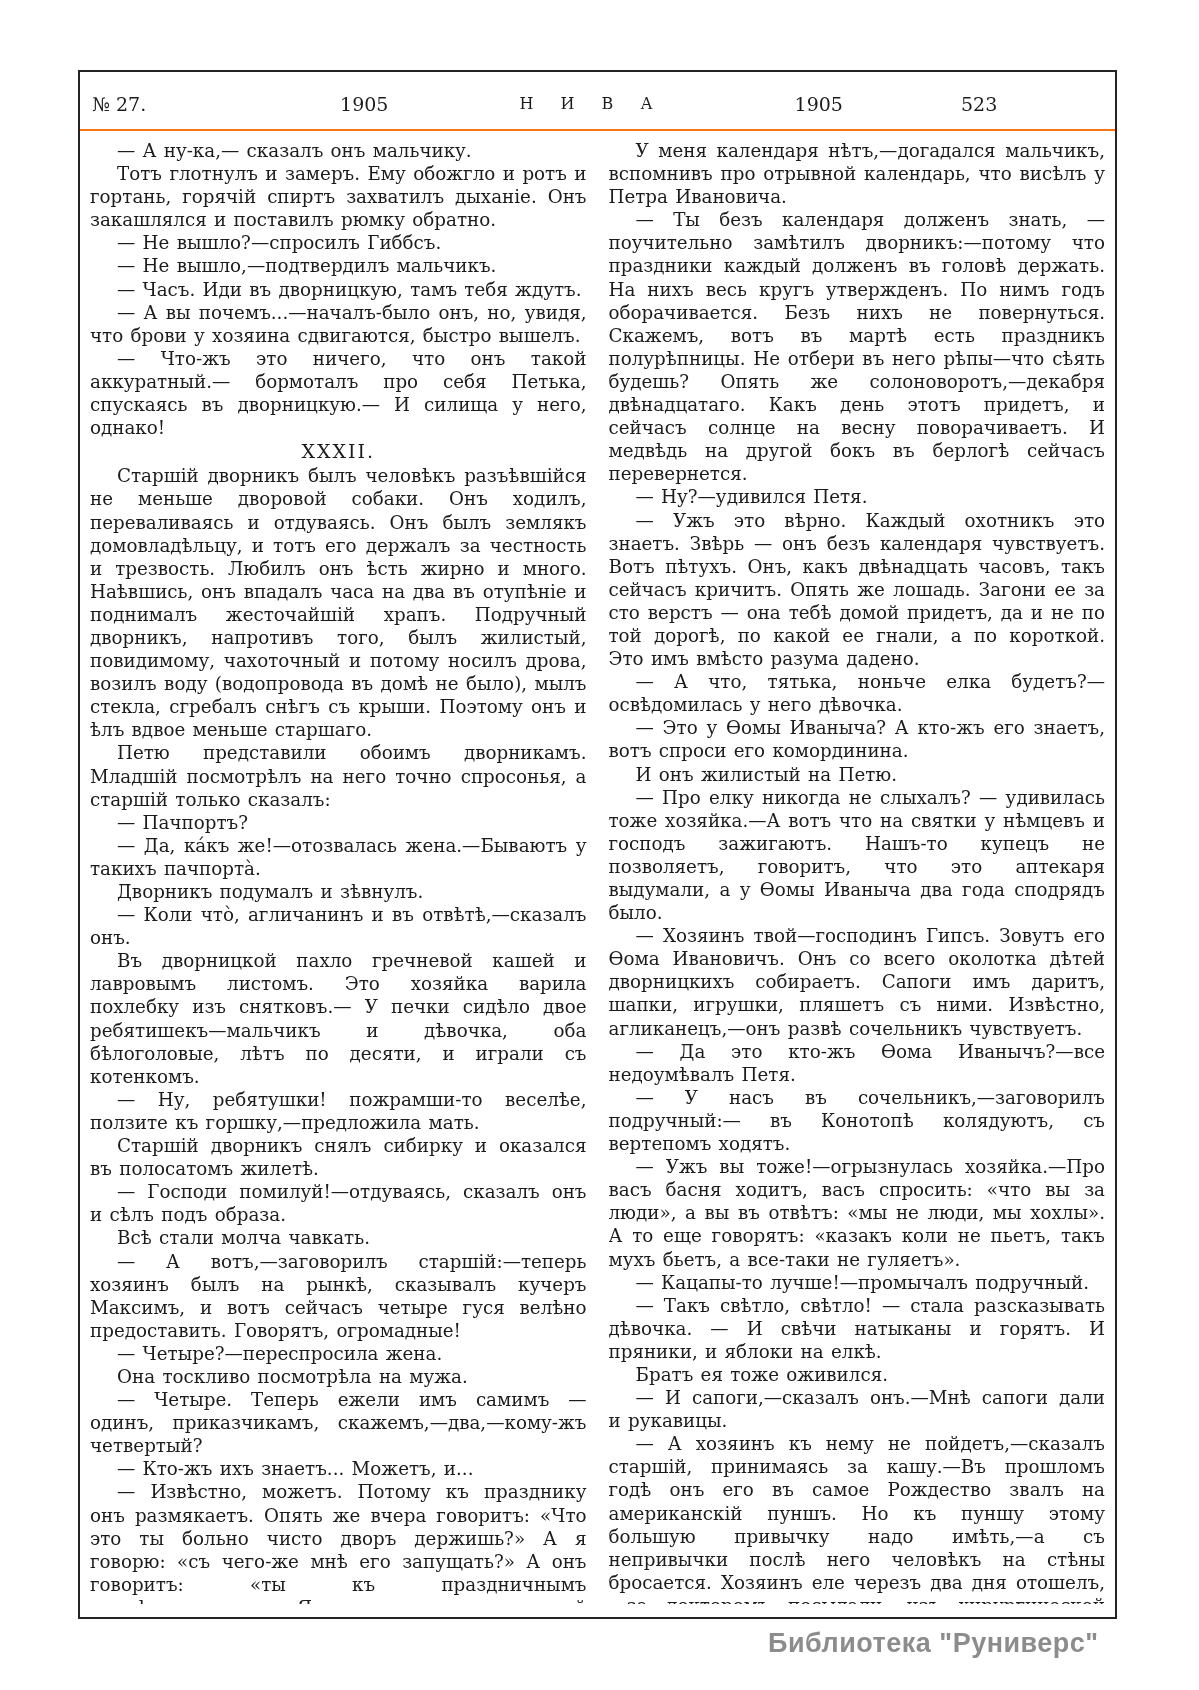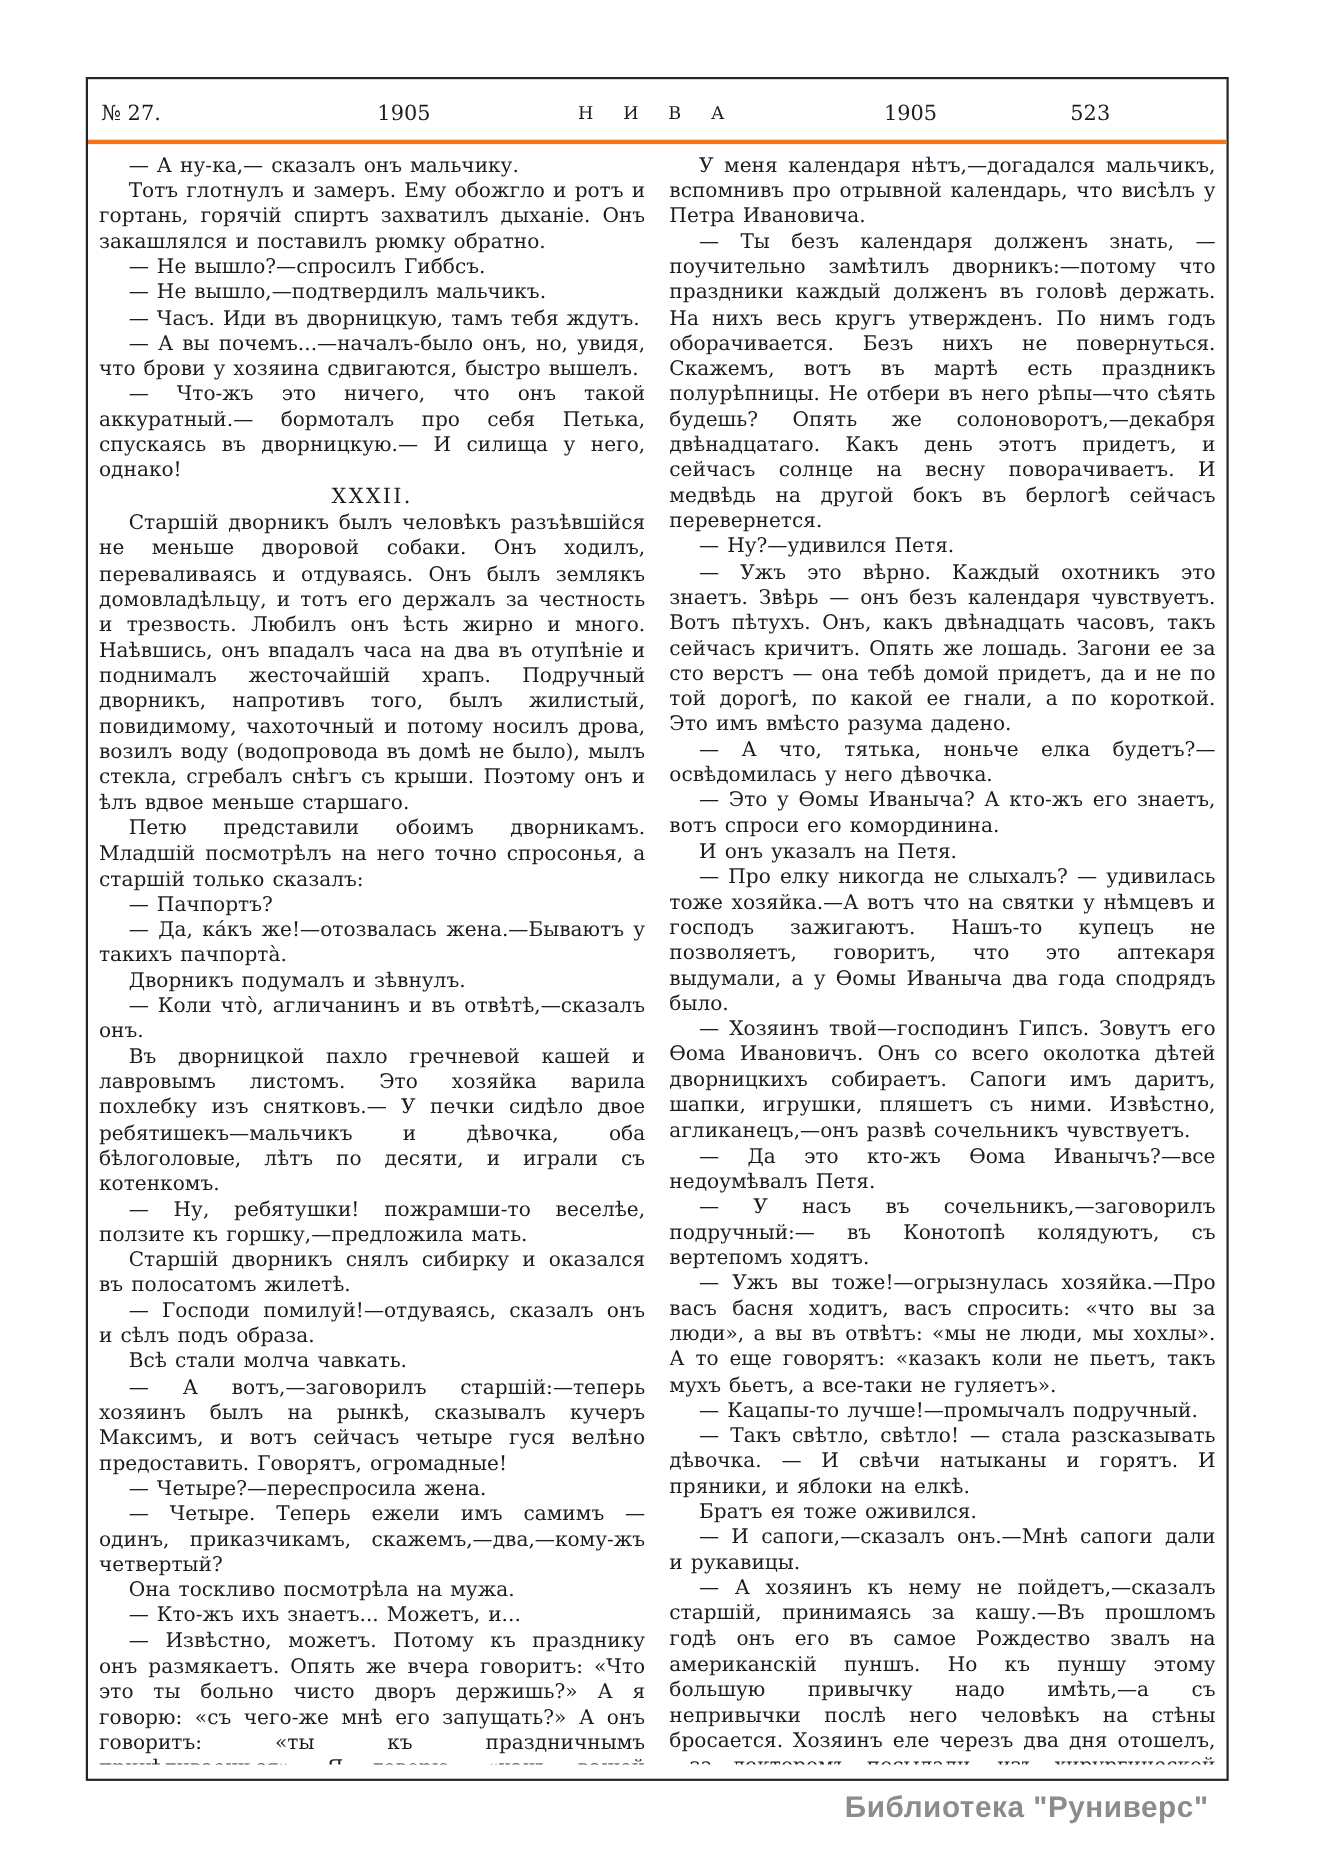--- a/index.html
+++ b/index.html
@@ -16,23 +16,23 @@
     width: 1035px; height: 1545px;
     border: 2px solid #242424;
     background: #ffffff;
     overflow: hidden;
   }
   .masthead {
     height: 59px;
     display: grid;
     grid-template-columns: 130px 1fr 170px 1fr 130px;
     align-items: center;
-    padding: 6px 12px 0 12px;
+    padding: 6px 24px 0 12px;
     box-sizing: border-box;
-    border-bottom: 4px solid #f97316;
+    border-bottom: 2px solid #f97316;
     font-size: 19px;
   }
   .masthead .cell-left  { text-align: left; }
   .masthead .cell-mid   { text-align: center; }
   .masthead .cell-right { text-align: left; }
   .masthead .nameplate  { letter-spacing: 11px; font-size: 16px; }
   .columns {
     display: flex;
     gap: 22px;
     padding: 8px 10px 13px 10px;
@@ -98,33 +98,33 @@
         <p class="para">— Да, ка́къ же!—отозвалась жена.—Бываютъ у такихъ пачпорта̀.</p>
         <p class="para">Дворникъ подумалъ и зѣвнулъ.</p>
         <p class="para">— Коли что̀, агличанинъ и въ отвѣтѣ,—сказалъ онъ.</p>
         <p class="para">Въ дворницкой пахло гречневой кашей и лавровымъ листомъ. Это хозяйка варила похлебку изъ снятковъ.— У печки сидѣло двое ребятишекъ—мальчикъ и дѣвочка, оба бѣлоголовые, лѣтъ по десяти, и играли съ котенкомъ.</p>
         <p class="para">— Ну, ребятушки! пожрамши-то веселѣе, ползите къ горшку,—предложила мать.</p>
         <p class="para">Старшій дворникъ снялъ сибирку и оказался въ полосатомъ жилетѣ.</p>
         <p class="para">— Господи помилуй!—отдуваясь, сказалъ онъ и сѣлъ подъ образа.</p>
         <p class="para">Всѣ стали молча чавкать.</p>
         <p class="para">— А вотъ,—заговорилъ старшій:—теперь хозяинъ былъ на рынкѣ, сказывалъ кучеръ Максимъ, и вотъ сейчасъ четыре гуся велѣно предоставить. Говорятъ, огромадные!</p>
         <p class="para">— Четыре?—переспросила жена.</p>
+        <p class="para">Она тоскливо посмотрѣла на мужа.</p>
         <p class="para">— Четыре. Теперь ежели имъ самимъ — одинъ, приказчикамъ, скажемъ,—два,—кому-жъ четвертый?</p>
-        <p class="para">Она тоскливо посмотрѣла на мужа.</p>
         <p class="para">— Кто-жъ ихъ знаетъ... Можетъ, и...</p>
         <p class="para">— Извѣстно, можетъ. Потому къ празднику онъ размякаетъ. Опять же вчера говоритъ: «Что это ты больно чисто дворъ держишь?» А я говорю: «съ чего-же мнѣ его запущать?» А онъ говоритъ: «ты къ праздничнымъ прицѣливаешься». Я говорю: «какъ вашей милости угодно». А Михаилъ-то Иванычъ говоритъ: «я деньгами дарить не люблю. Господь Богъ родился, чтобъ людей спасти, а я тебѣ же за это десять рублей долженъ дарить? И не жди».</p>
       </div>
     <div class="col">
         <p class="para">У меня календаря нѣтъ,—догадался мальчикъ, вспомнивъ про отрывной календарь, что висѣлъ у Петра Ивановича.</p>
         <p class="para">— Ты безъ календаря долженъ знать, — поучительно замѣтилъ дворникъ:—потому что праздники каждый долженъ въ головѣ держать. На нихъ весь кругъ утвержденъ. По нимъ годъ оборачивается. Безъ нихъ не повернуться. Скажемъ, вотъ въ мартѣ есть праздникъ полурѣпницы. Не отбери въ него рѣпы—что сѣять будешь? Опять же солоноворотъ,—декабря двѣнадцатаго. Какъ день этотъ придетъ, и сейчасъ солнце на весну поворачиваетъ. И медвѣдь на другой бокъ въ берлогѣ сейчасъ перевернется.</p>
         <p class="para">— Ну?—удивился Петя.</p>
         <p class="para">— Ужъ это вѣрно. Каждый охотникъ это знаетъ. Звѣрь — онъ безъ календаря чувствуетъ. Вотъ пѣтухъ. Онъ, какъ двѣнадцать часовъ, такъ сейчасъ кричитъ. Опять же лошадь. Загони ее за сто верстъ — она тебѣ домой придетъ, да и не по той дорогѣ, по какой ее гнали, а по короткой. Это имъ вмѣсто разума дадено.</p>
         <p class="para">— А что, тятька, ноньче елка будетъ?—освѣдомилась у него дѣвочка.</p>
         <p class="para">— Это у Ѳомы Иваныча? А кто-жъ его знаетъ, вотъ спроси его комординина.</p>
-        <p class="para">И онъ указалъ на Петя.</p>
+        <p class="para">И онъ жилистый на Петю.</p>
         <p class="para">— Про елку никогда не слыхалъ? — удивилась тоже хозяйка.—А вотъ что на святки у нѣмцевъ и господъ зажигаютъ. Нашъ-то купецъ не позволяетъ, говоритъ, что это аптекаря выдумали, а у Ѳомы Иваныча два года сподрядъ было.</p>
         <p class="para">— Хозяинъ твой—господинъ Гипсъ. Зовутъ его Ѳома Ивановичъ. Онъ со всего околотка дѣтей дворницкихъ собираетъ. Сапоги имъ даритъ, шапки, игрушки, пляшетъ съ ними. Извѣстно, агликанецъ,—онъ развѣ сочельникъ чувствуетъ.</p>
         <p class="para">— Да это кто-жъ Ѳома Иванычъ?—все недоумѣвалъ Петя.</p>
         <p class="para">— У насъ въ сочельникъ,—заговорилъ подручный:— въ Конотопѣ колядуютъ, съ вертепомъ ходятъ.</p>
         <p class="para">— Ужъ вы тоже!—огрызнулась хозяйка.—Про васъ басня ходитъ, васъ спросить: «что вы за люди», а вы въ отвѣтъ: «мы не люди, мы хохлы». А то еще говорятъ: «казакъ коли не пьетъ, такъ мухъ бьетъ, а все-таки не гуляетъ».</p>
         <p class="para">— Кацапы-то лучше!—промычалъ подручный.</p>
         <p class="para">— Такъ свѣтло, свѣтло! — стала разсказывать дѣвочка. — И свѣчи натыканы и горятъ. И пряники, и яблоки на елкѣ.</p>
         <p class="para">Братъ ея тоже оживился.</p>
         <p class="para">— И сапоги,—сказалъ онъ.—Мнѣ сапоги дали и рукавицы.</p>
         <p class="para">— А хозяинъ къ нему не пойдетъ,—сказалъ старшій, принимаясь за кашу.—Въ прошломъ годѣ онъ его въ самое Рождество звалъ на американскій пуншъ. Но къ пуншу этому большую привычку надо имѣть,—а съ непривычки послѣ него человѣкъ на стѣны бросается. Хозяинъ еле черезъ два дня отошелъ,—за докторомъ посылали, изъ хирургической лѣчебницы, такъ тотъ его еле рвотнымъ камнемъ отпоилъ. До сихъ поръ забыть не можетъ. Ныньче Ѳома Иванычъ ему говоритъ на дворѣ: «у васъ растутъ большія дочки, и все у окна сидятъ и орѣхи щелкаютъ. Безъ моціона у нихъ застои въ тѣлесныхъ частяхъ будутъ, устройте на дворѣ катокъ. я покажу, какъ надо сдѣлать». А Михаилъ Иванычъ ему и сказалъ: «показывайте, говоритъ, кому другому, а мы по первой гильдіи записаны, и ежели мои дочери на конькахъ чертить пойдутъ, такъ ихъ никто потомъ замужъ не возьметъ; а ежели вы еще мнѣ такія глупости предлагать будете, такъ я вамъ на квартиру надбавлю». Ѳома Ивановичъ даже ни слова не отвѣтилъ, а только ужъ на другой день сказалъ: «Долго, говоритъ,</p>

